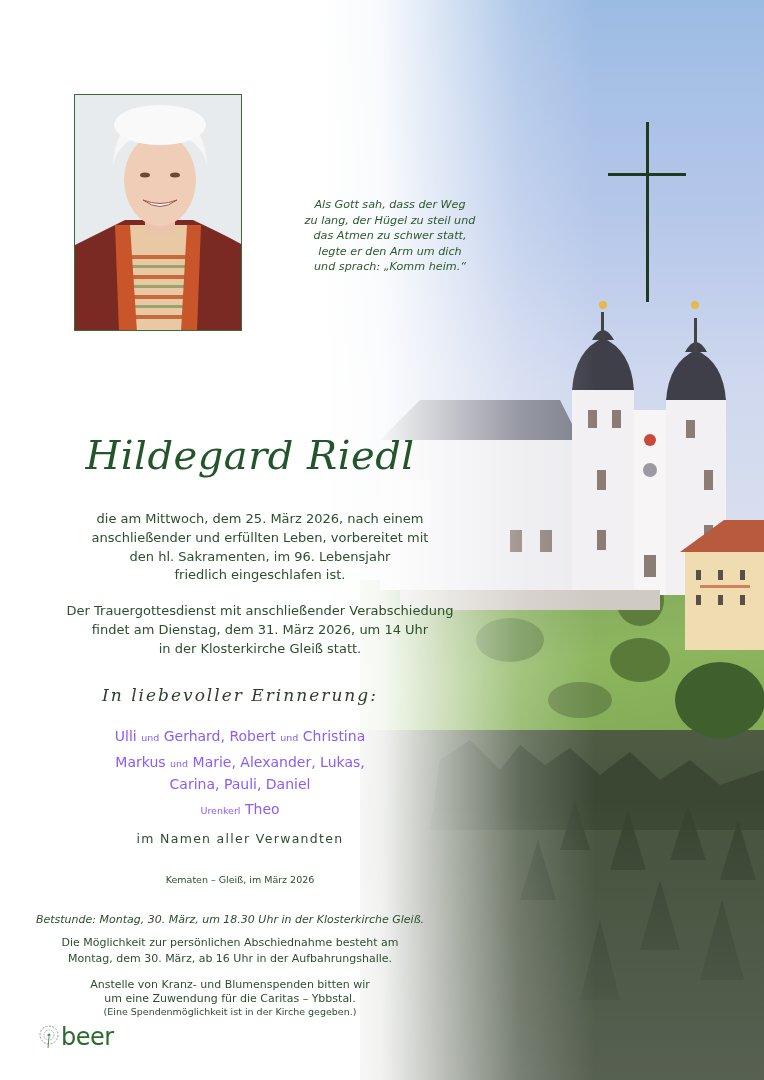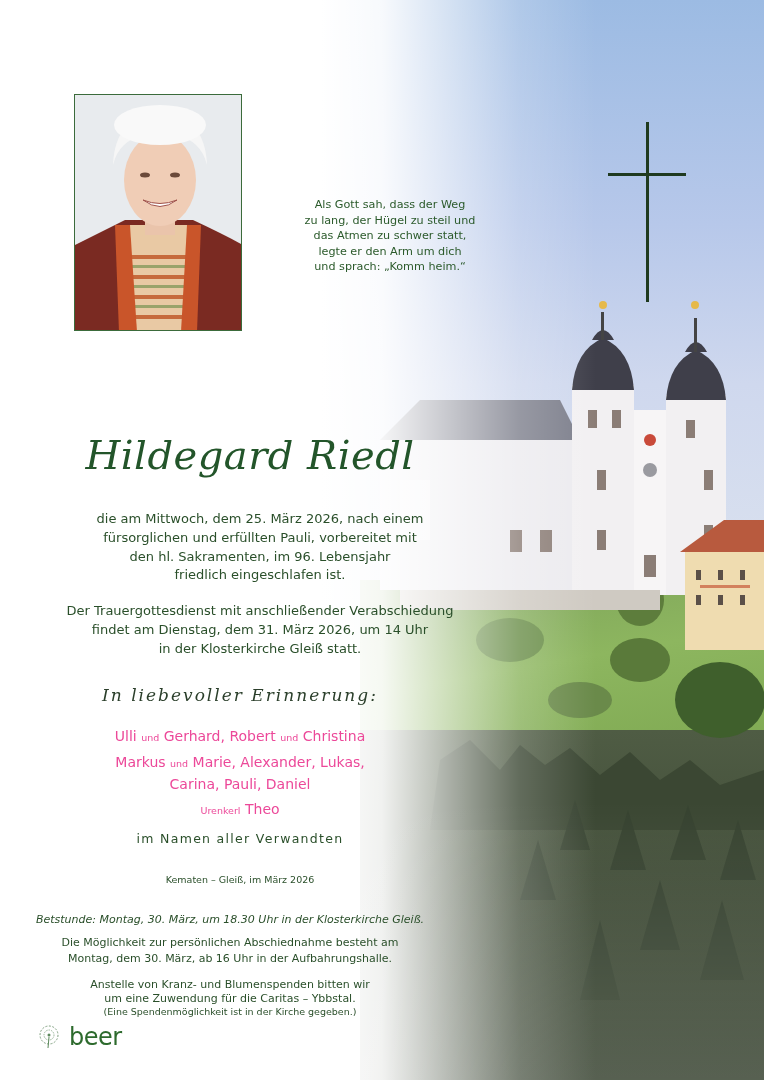--- a/index.html
+++ b/index.html
@@ -45,21 +45,21 @@
   
   .photo {
     position: absolute; left: 74px; top: 94px; width: 168px; height: 237px;
     border: 1px solid #3b6b3b; box-sizing: border-box; overflow: hidden;
     background: #e9ecef;
   }
 
   
   .poem {
     position: absolute; left: 292px; top: 197px; width: 196px;
-    font-size: 11.2px; line-height: 15.6px; text-align: center;
+    font-style: italic; font-size: 11.2px; line-height: 15.6px; text-align: center;
     color: #2b5a2b;
   }
   .poem div { white-space: nowrap; }
 
   .intro {
     position: absolute; left: 40px; top: 374px; width: 440px; text-align: center;
     font-size: 13.2px; line-height: 19px; color: #2a4f2a;
   }
   .name {
     position: absolute; left: 60px; top: 432px; width: 380px; text-align: center;
@@ -73,21 +73,21 @@
   .details { top: 510px; }
   .service { top: 602px; }
 
   .memory-title {
     position: absolute; left: 80px; top: 685px; width: 320px; text-align: center;
     font-family: "DejaVu Serif", "Liberation Serif", serif; font-style: italic;
     font-size: 17px; letter-spacing: 2px; color: #2b3f2b;
   }
   .family {
     position: absolute; left: 80px; top: 726px; width: 320px; text-align: center;
-    font-size: 14px; line-height: 21px; color: #ec4899;
+    font-size: 14px; line-height: 21px; color: #8b5cf6;
   }
   .family .small { font-size: 9.5px; }
   .family .gap { height: 4px; }
   .relatives {
     position: absolute; left: 80px; top: 831px; width: 320px; text-align: center;
     font-size: 12.5px; letter-spacing: 1.3px; color: #2a4f2a;
   }
   .place-date {
     position: absolute; left: 60px; top: 874px; width: 360px; text-align: center;
     font-size: 9.5px; color: #2a4f2a;
@@ -96,21 +96,21 @@
     position: absolute; left: 20px; width: 420px; text-align: center;
     font-size: 11px; line-height: 15.5px; color: #2a4f2a;
   }
   .notes.n1 { top: 912px; font-style: italic; }
   .notes.n2 { top: 935px; }
   .notes.n3 { top: 978px; line-height: 13.5px; }
   .notes .tiny { font-size: 9.5px; }
 
   .logo {
     position: absolute; left: 38px; top: 1022px; height: 30px;
-    display: flex; align-items: center; gap: 9px;
+    display: flex; align-items: center; gap: 1px;
   }
   .logo .word {
     font-family: "DejaVu Sans", "Liberation Sans", sans-serif;
     font-size: 24px; color: #2d6a2d; letter-spacing: -0.5px; line-height: 1;
   }
 </style>
 </head>
 <body>
 
 <div class="page">
@@ -245,21 +245,21 @@
     <div>das Atmen zu schwer statt,</div>
     <div>legte er den Arm um dich</div>
     <div>und sprach: „Komm heim.“</div>
   </div>
 
 
   <div class="name">Hildegard Riedl</div>
 
   <div class="details">
     <div>die am Mittwoch, dem 25. März 2026, nach einem</div>
-    <div>fürsorglichen und erfüllten Pauli, vorbereitet mit</div>
+    <div>anschließender und erfüllten Leben, vorbereitet mit</div>
     <div>den hl. Sakramenten, im 96. Lebensjahr</div>
     <div>friedlich eingeschlafen ist.</div>
   </div>
 
   <div class="service">
     <div>Der Trauergottesdienst mit anschließender Verabschiedung</div>
     <div>findet am Dienstag, dem 31. März 2026, um 14 Uhr</div>
     <div>in der Klosterkirche Gleiß statt.</div>
   </div>
 

